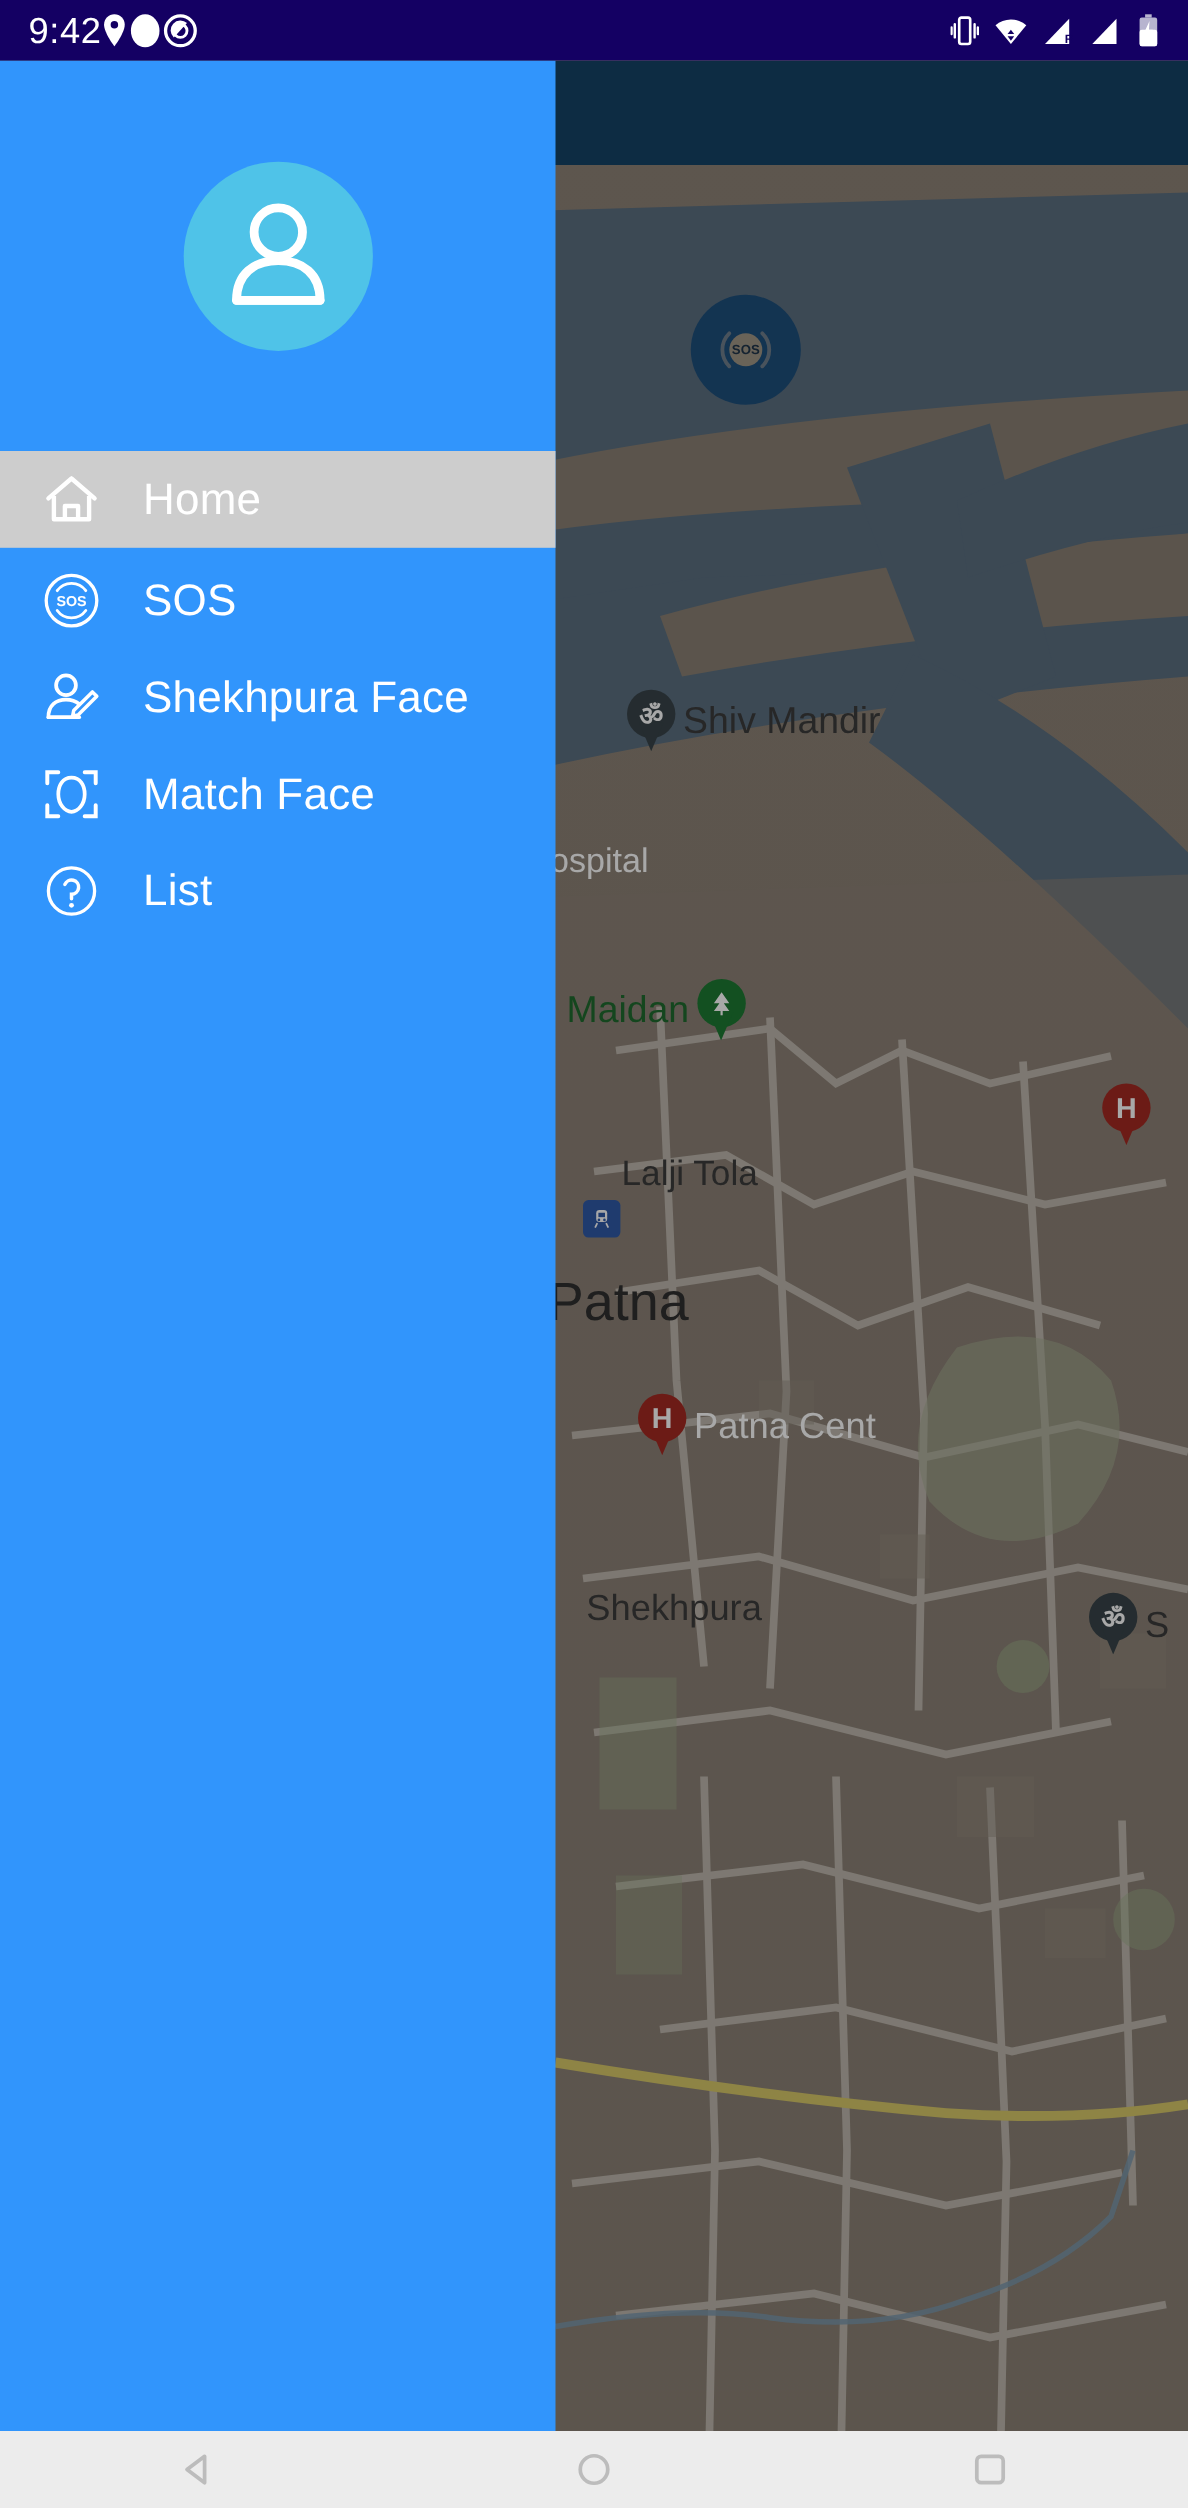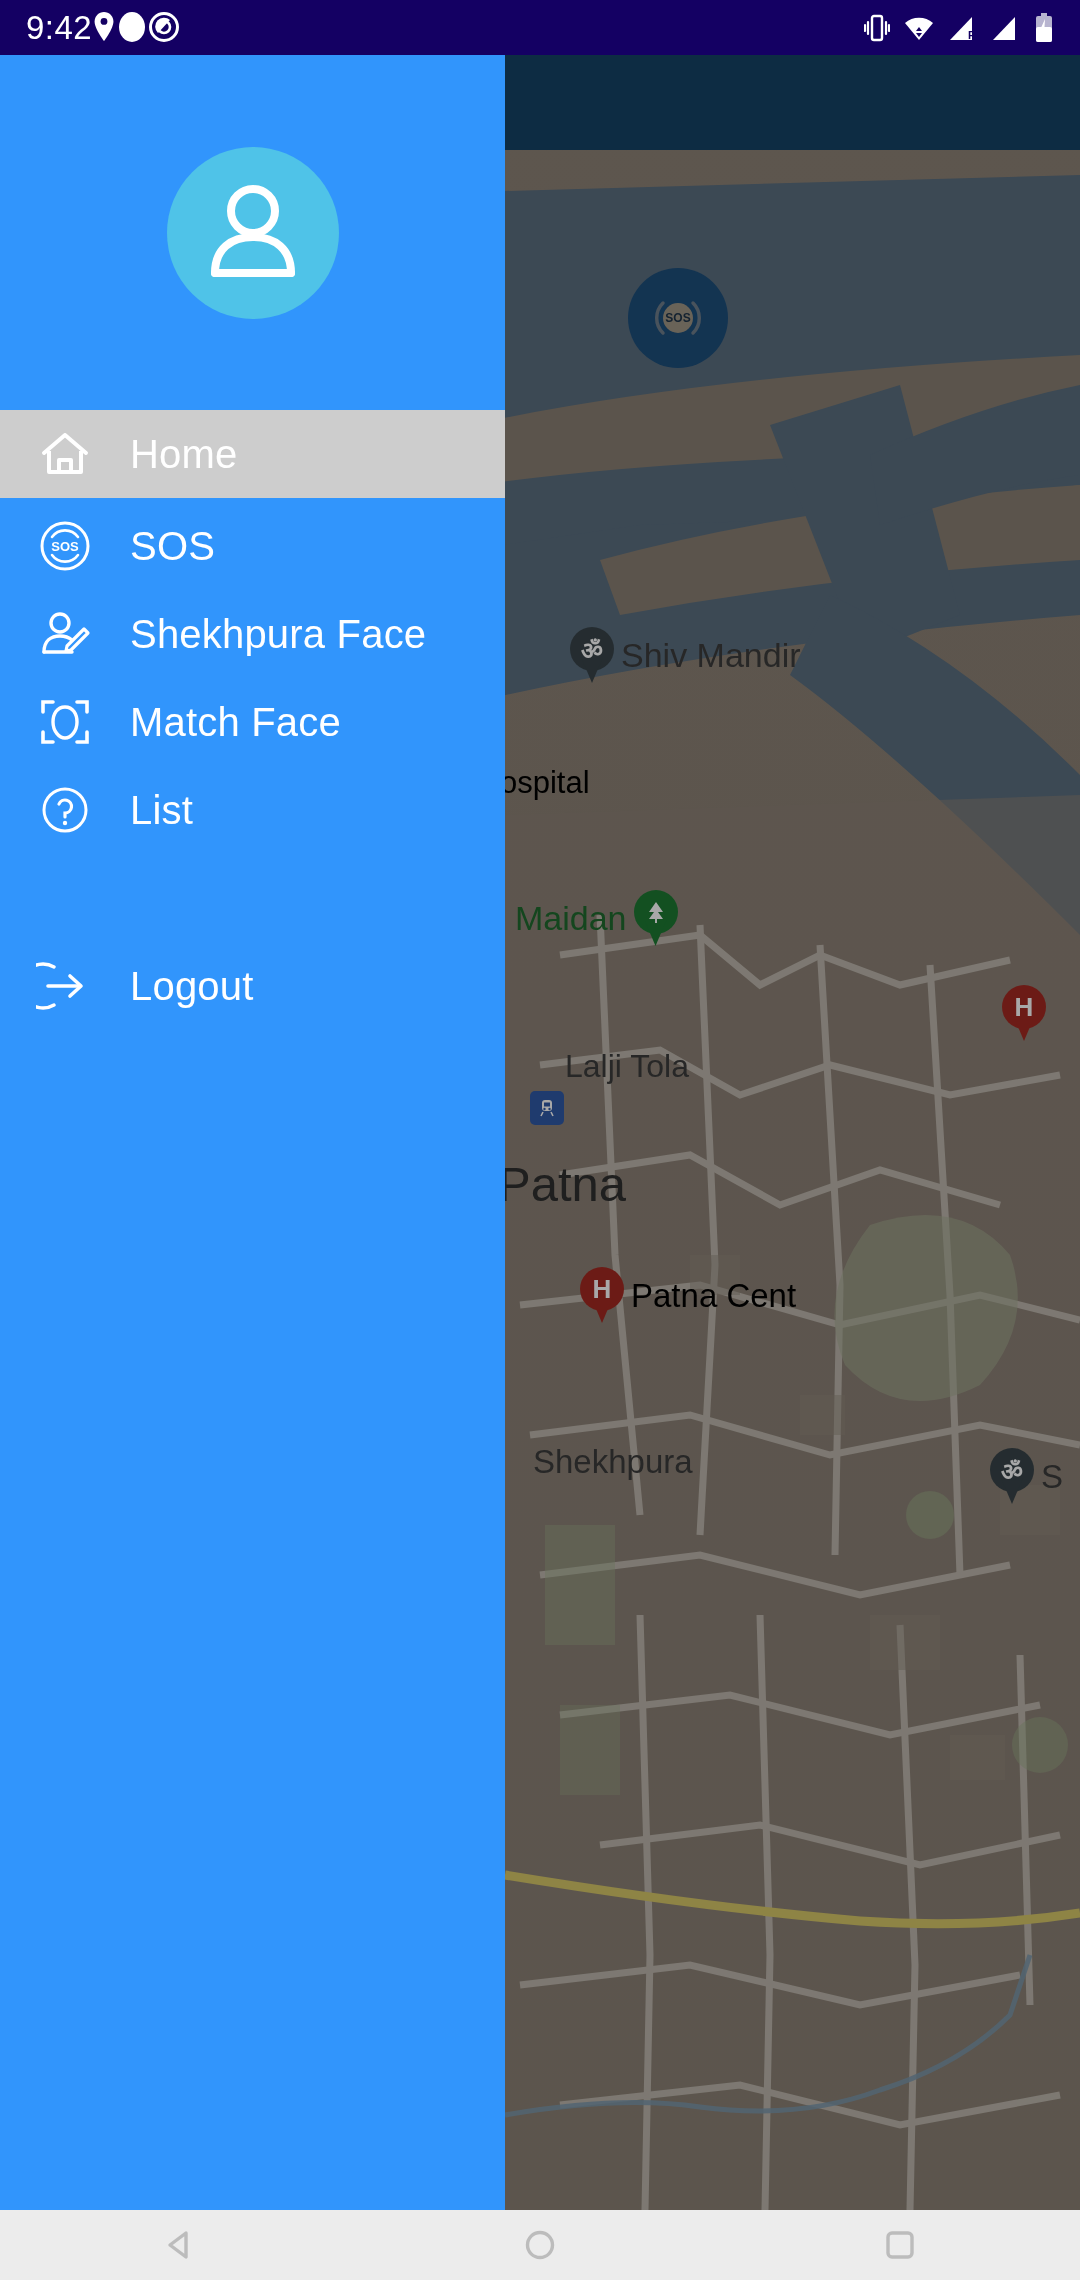--- a/index.html
+++ b/index.html
@@ -18,21 +18,21 @@
 
   
   #status-bar {
     position:absolute; left:0; top:0;
     width:1080px; height:55px;
     background:#140063;
     display:flex; align-items:center;
     padding:0 26px;
     z-index:60;
   }
-  #status-left { display:flex; align-items:flex-start; }
+  #status-left { display:flex; align-items:flex-end; }
   #status-clock {
     color:#ffffff; font-size:33px; font-weight:400;
     letter-spacing:0.5px; line-height:1;
     font-family:"Liberation Sans", sans-serif;
   }
   #status-right {
     margin-left:auto; display:flex; align-items:center; gap:13px;
   }
   .sicon { display:block; }
 
@@ -67,21 +67,21 @@
   
   .poi {
     position:absolute;
     white-space:nowrap;
     z-index:13;
     display:flex; align-items:center; gap:7px;
     font-family:"Liberation Sans", sans-serif;
   }
   .poi-text { line-height:1; }
   .lbl-dark   { color:#3c3c3c; }
-  .lbl-red    { color:#000000;text-align:center; }
+  .lbl-red    { color:#ffffff;text-align:center; }
   .lbl-green  { color:#1f6b2e; }
   .lbl-city   { color:#2f2f2f; }
 
   .pin {
     position:relative;
     width:44px; height:56px;
     flex:0 0 auto;
   }
   .pin .head {
     position:absolute; left:0; top:0;
@@ -437,30 +437,20 @@
           <circle cx="27" cy="27" r="21" fill="none" stroke="#ffffff" stroke-width="3"></circle>
           <path d="M21,21 A6.5,6.5 0 1 1 27,30 L27,34" fill="none" stroke="#ffffff" stroke-width="3.2" stroke-linecap="round"></path>
           <circle cx="27" cy="40" r="2.2" fill="#ffffff"></circle>
         </svg>
       </span>
       <span class="menu-label">List</span>
     </div>
 
     <div class="menu-gap-2"></div>
 
-    <div class="menu-item">
-      <span class="menu-icon">
-        <svg width="58" height="58" viewBox="0 0 58 58">
-          <path d="M18,10 A22,22 0 1 0 18,48" fill="none" stroke="#ffffff" stroke-width="3.4" stroke-linecap="round"></path>
-          <path d="M12,29 L44,29" stroke="#ffffff" stroke-width="3.6" stroke-linecap="round"></path>
-          <path d="M34,19 L45,29 L34,39" fill="none" stroke="#ffffff" stroke-width="3.6" stroke-linecap="round" stroke-linejoin="round"></path>
-        </svg>
-      </span>
-      <span class="menu-label">Logout</span>
-    </div>
   </div>
 
   <div id="nav-bar">
     <div class="nav-btn">
       <svg width="40" height="40" viewBox="0 0 40 40">
         <path d="M26,8 L10,20 L26,32 Z" fill="none" stroke="#bcbcbc" stroke-width="3.4" stroke-linejoin="round"></path>
       </svg>
     </div>
     <div class="nav-btn">
       <svg width="40" height="40" viewBox="0 0 40 40">

